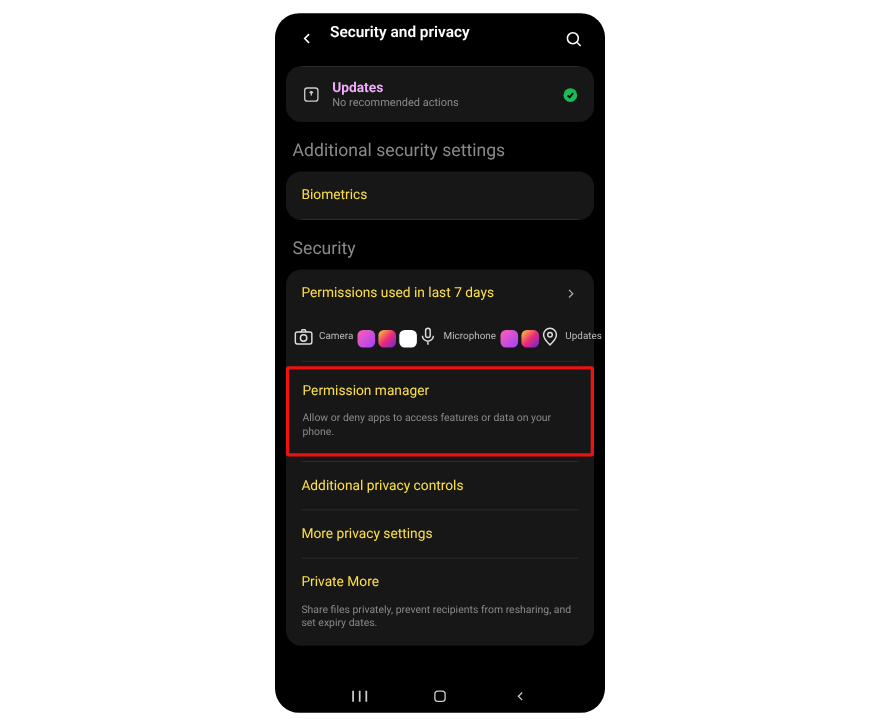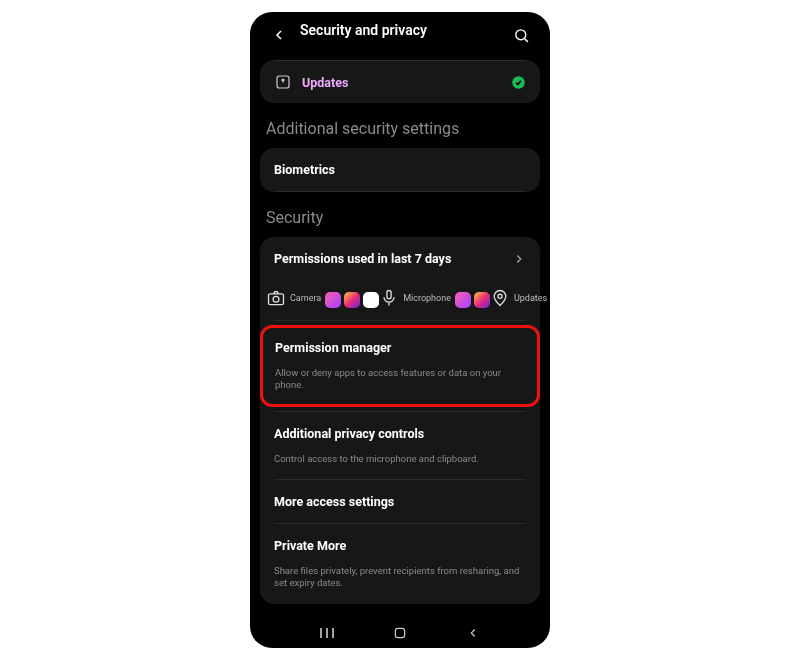--- a/index.html
+++ b/index.html
@@ -10,31 +10,31 @@
   .topbar .title{font-size:14px;font-weight:600;color:#fff;margin-left:8px;flex:1}
   .ico-btn{width:26px;height:26px;display:flex;align-items:center;justify-content:center;cursor:pointer}
   .card{background:#171717;border-radius:14px;margin:6px 0}
   .updates{display:flex;align-items:center;padding:12px 14px}
   .updates .txt{flex:1;margin-left:10px}
   .updates .t1{font-size:12.5px;font-weight:700;color:#f0abfc}
   .updates .t2{font-size:10px;color:#8a8a8a}
   .hr{height:1px;background:#2a2a2a;margin:0 14px}
   .section-label{font-size:16px;color:#8a8a8a;padding:10px 6px 4px}
   .row{padding:14px 14px}
-  .row .t1{font-size:12.5px;font-weight:700;color:#ffffff}
+  .row .t1{font-size:12.5px;font-weight:400;color:#fde047}
   .row .t2{font-size:9.5px;color:#8a8a8a;margin-top:12px;line-height:1.3}
   .row.arrow{display:flex;align-items:center}
   .row.arrow .t1{flex:1}
   .perm-grid{display:flex;padding:8px 6px 12px}
   .perm-col{flex:1;display:flex;flex-direction:row;align-items:center;gap:4px;position:relative}
   .perm-col+.perm-col::before{content:"";position:absolute;left:0;top:6px;bottom:20px;width:1px;background:#2a2a2a}
   .perm-col .pl{font-size:9px;color:#bbb}
   .apps{display:flex;gap:3px;margin-top:4px}
   .app{width:16px;height:16px;border-radius:5px}
-  .hl{border:3px solid #e11;border-radius:12px;margin:4px 0}
+  .hl{border:3px solid #e11;border-radius:2px;margin:4px 0}
   .hl .row{padding:12px 12px}
   .navbar{height:30px;display:flex;align-items:center;justify-content:space-around;padding:0 40px}
   svg{display:block}
 </style>
 </head>
 <body>
 
 <div class="phone">
   <div class="scroll">
 
@@ -55,20 +55,21 @@
 
     <div class="card">
       <div class="hr" style="margin-bottom:0"></div>
       <div class="updates">
         <svg width="18" height="18" viewBox="0 0 24 24" fill="none" stroke="#ccc" stroke-width="1.6">
             <rect x="4" y="4" width="16" height="16" rx="3"></rect>
             <path d="M12 8v5M12 8l-2 2M12 8l2 2"></path>
           </svg>
         <div class="txt">
           <div class="t1">Updates</div>
+          <div class="t2">No recommended actions</div>
         </div>
         <svg width="15" height="15" viewBox="0 0 24 24">
             <circle cx="12" cy="12" r="10" fill="#1db954"></circle>
             <polyline points="8 12.5 11 15 16 9" fill="none" stroke="#000" stroke-width="2.5"></polyline>
           </svg>
       </div>
     </div>
 
     <div class="section-label">Additional security settings</div>
 
@@ -131,25 +132,24 @@
       <div class="hl">
         <div class="row">
           <div class="t1">Permission manager</div>
           <div class="t2">Allow or deny apps to access features or data on your phone.</div>
         </div>
       </div>
 
       <div class="hr"></div>
       <div class="row">
         <div class="t1">Additional privacy controls</div>
-        <div class="t2">Control access to the microphone and clipboard.</div>
       </div>
       <div class="hr"></div>
       <div class="row">
-        <div class="t1">More access settings</div>
+        <div class="t1">More privacy settings</div>
       </div>
       <div class="hr"></div>
       <div class="row">
         <div class="t1">Private More</div>
         <div class="t2">Share files privately, prevent recipients from resharing, and set expiry dates.</div>
       </div>
     </div>
 
   </div>
 

